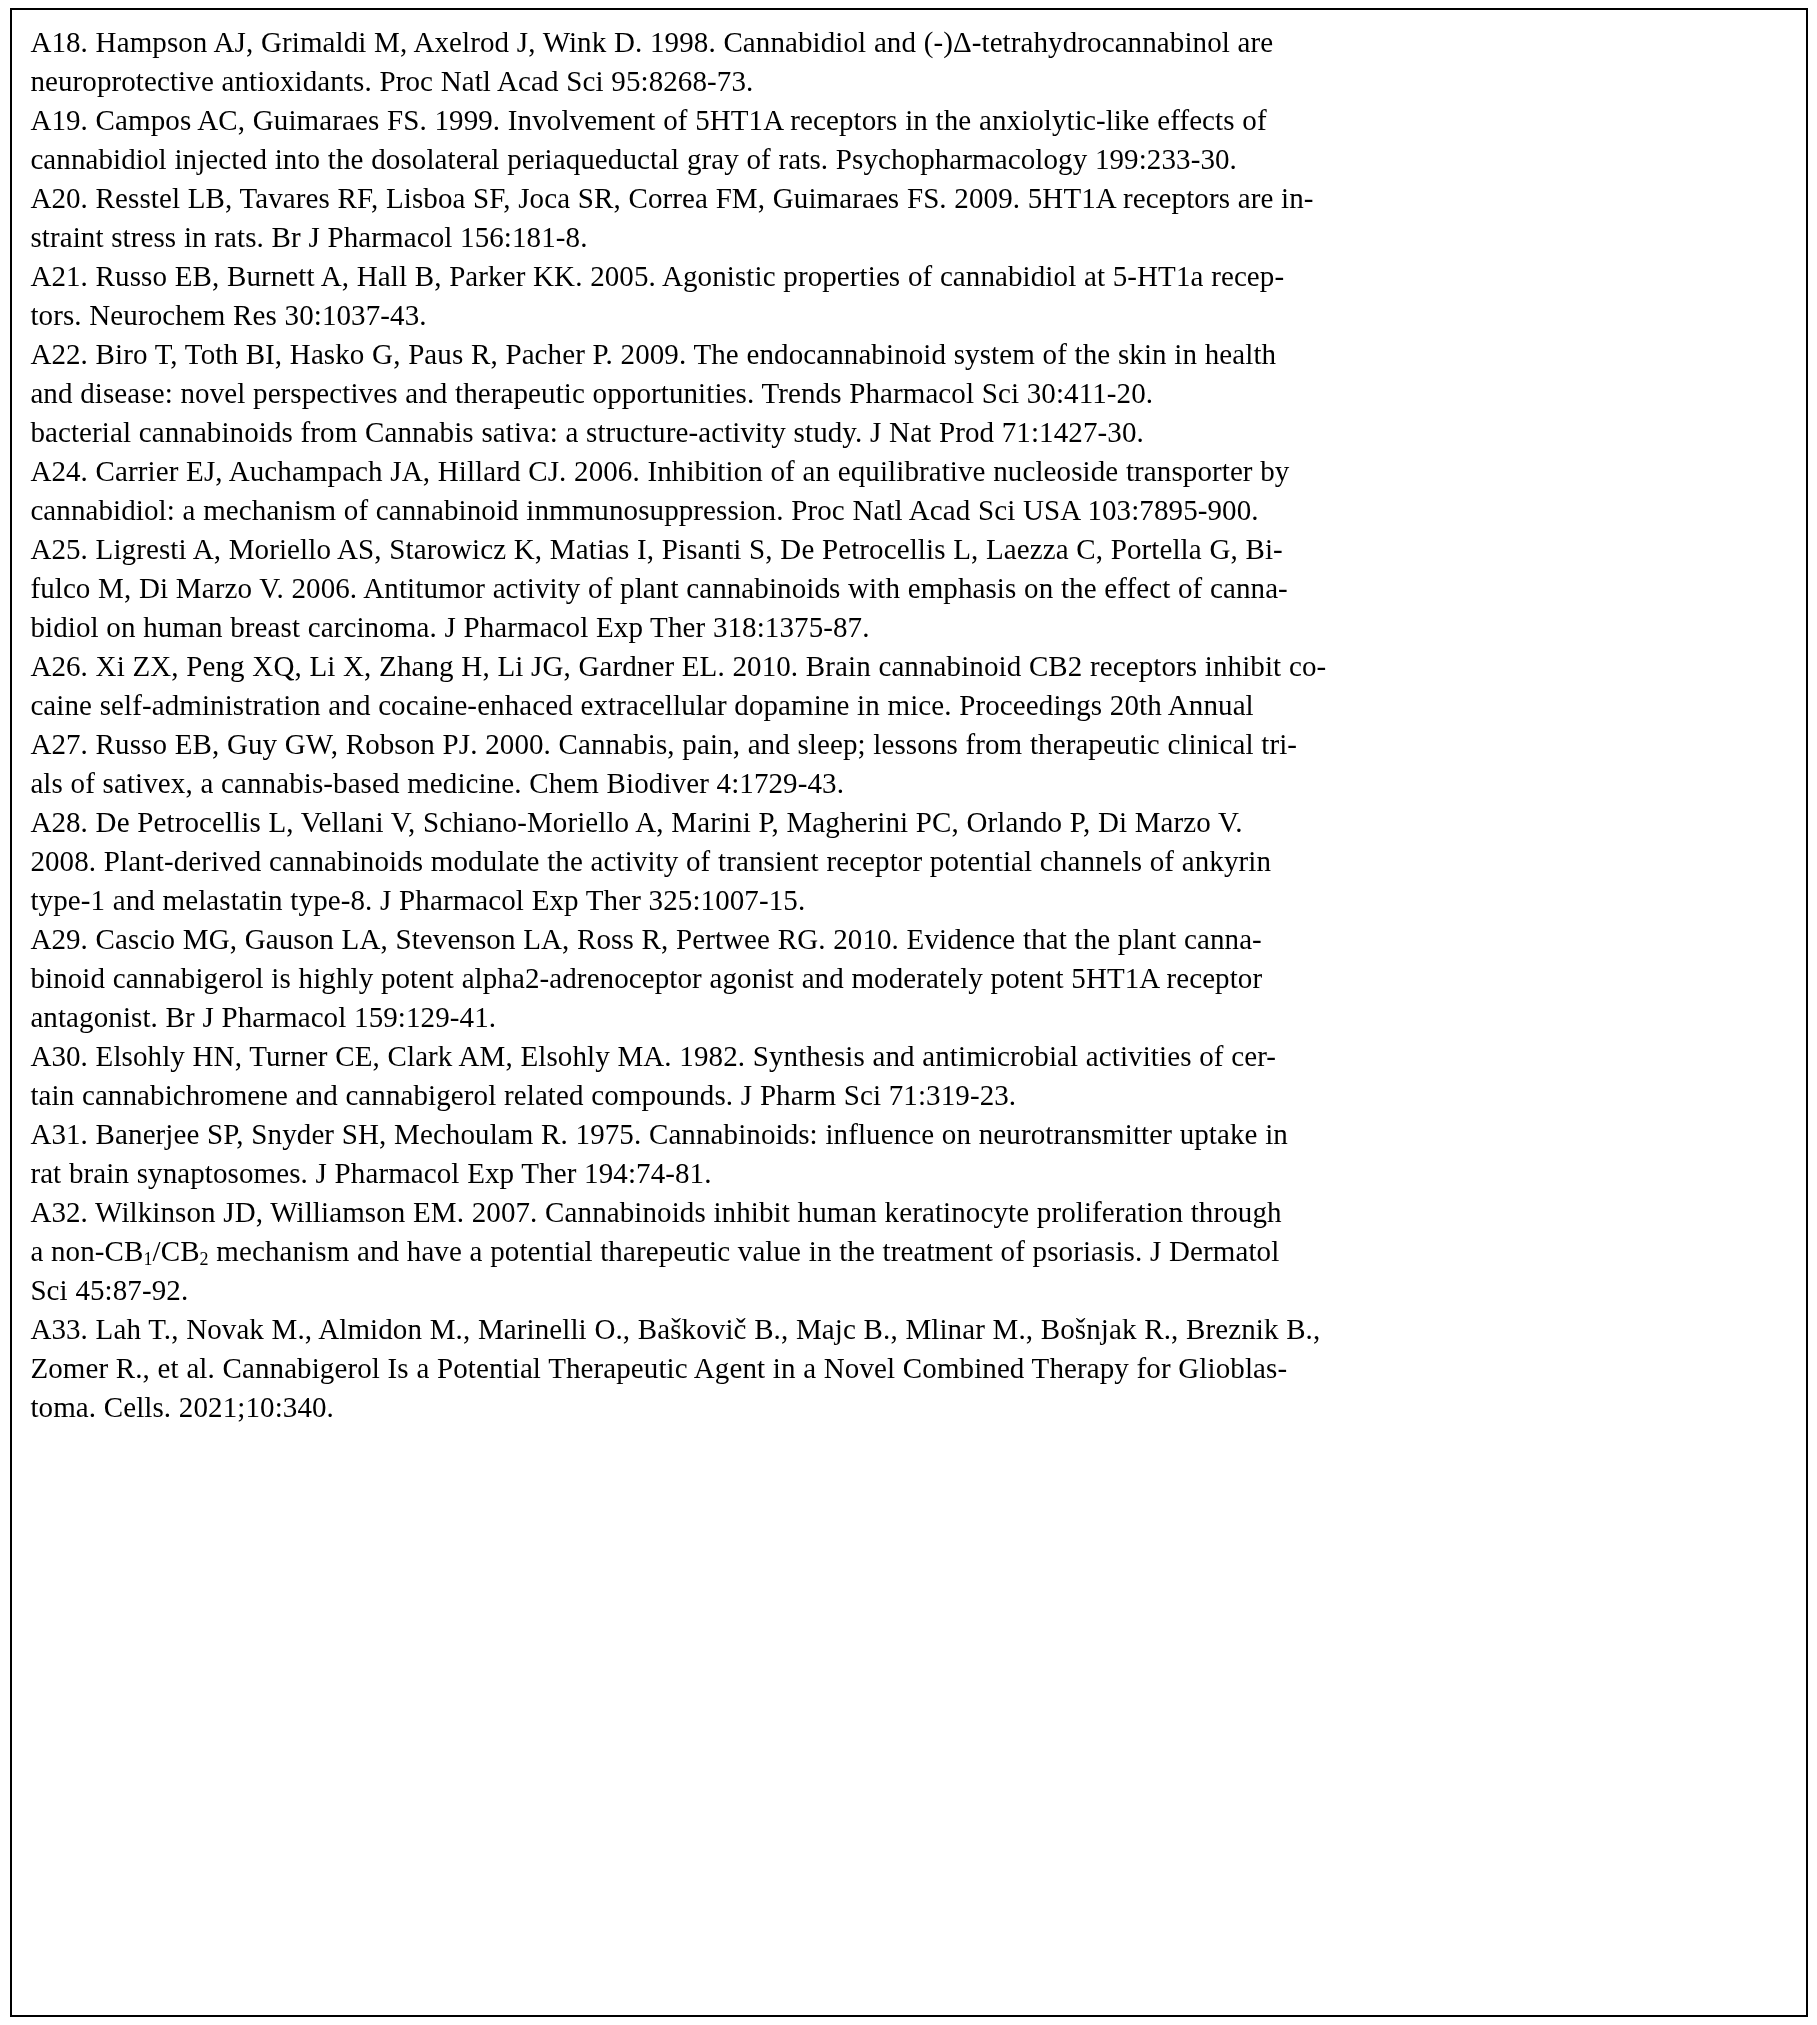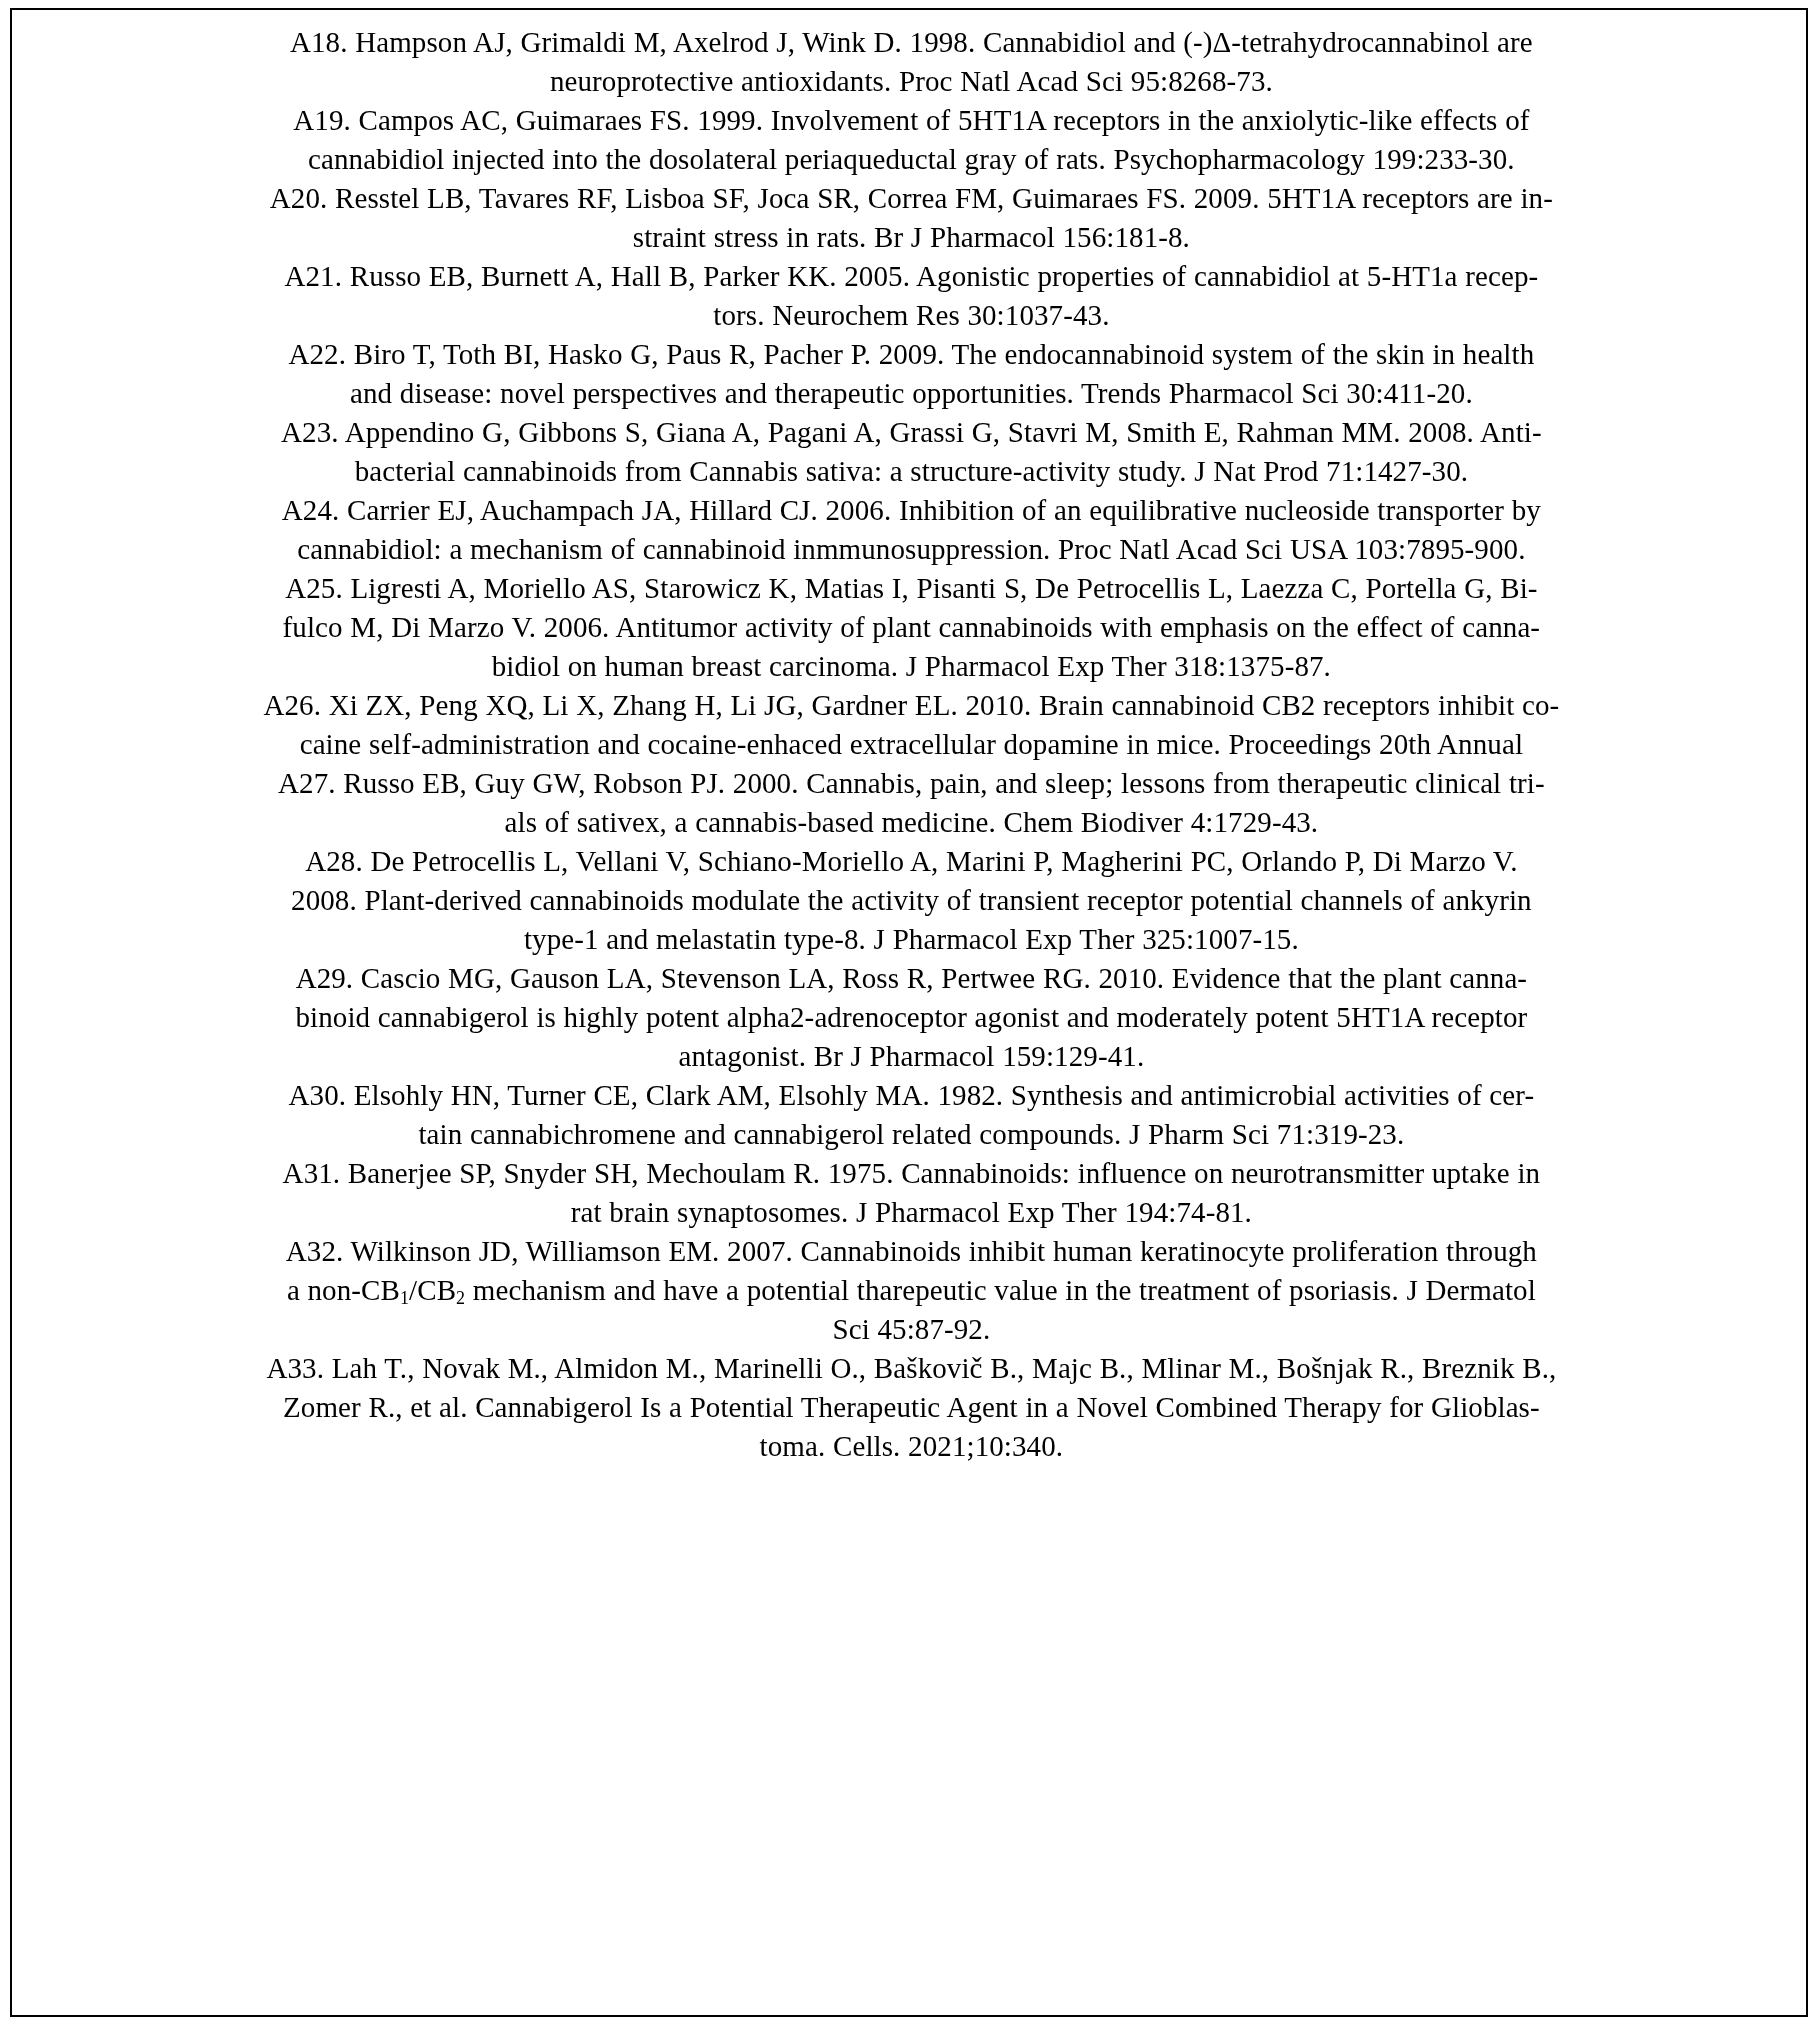--- a/index.html
+++ b/index.html
@@ -39,21 +39,21 @@
   #reflist {
     position: absolute;
     left: 15.2px;
     top: 13.2px;
     width: 1768px;
     box-sizing: border-box;
     padding: 0 3px;
   }
 
   .reference {
-    text-align: center;
+    text-align: left;
     font-size: 29px;
     line-height: 39px;
     letter-spacing: 0.1px;
     word-spacing: 0.3px;
     margin: 0;
     padding: 0;
   }
 
   
   .refline {
@@ -87,21 +87,20 @@
         </div>
         <div class="reference">
           <span class="refline">A21. Russo EB, Burnett A, Hall B, Parker KK. 2005. Agonistic properties of cannabidiol at 5-HT1a recep-</span>
           <span class="refline">tors. Neurochem Res 30:1037-43.</span>
         </div>
         <div class="reference">
           <span class="refline">A22. Biro T, Toth BI, Hasko G, Paus R, Pacher P. 2009. The endocannabinoid system of the skin in health</span>
           <span class="refline">and disease: novel perspectives and therapeutic opportunities. Trends Pharmacol Sci 30:411-20.</span>
         </div>
         <div class="reference">
-          <span class="refline">A23. Appendino G, Gibbons S, Giana A, Pagani A, Grassi G, Stavri M, Smith E, Rahman MM. 2008. Anti-</span>
           <span class="refline">bacterial cannabinoids from Cannabis sativa: a structure-activity study. J Nat Prod 71:1427-30.</span>
         </div>
         <div class="reference">
           <span class="refline">A24. Carrier EJ, Auchampach JA, Hillard CJ. 2006. Inhibition of an equilibrative nucleoside transporter by</span>
           <span class="refline">cannabidiol: a mechanism of cannabinoid inmmunosuppression. Proc Natl Acad Sci USA 103:7895-900.</span>
         </div>
         <div class="reference">
           <span class="refline">A25. Ligresti A, Moriello AS, Starowicz K, Matias I, Pisanti S, De Petrocellis L, Laezza C, Portella G, Bi-</span>
           <span class="refline">fulco M, Di Marzo V. 2006. Antitumor activity of plant cannabinoids with emphasis on the effect of canna-</span>
           <span class="refline">bidiol on human breast carcinoma. J Pharmacol Exp Ther 318:1375-87.</span>

